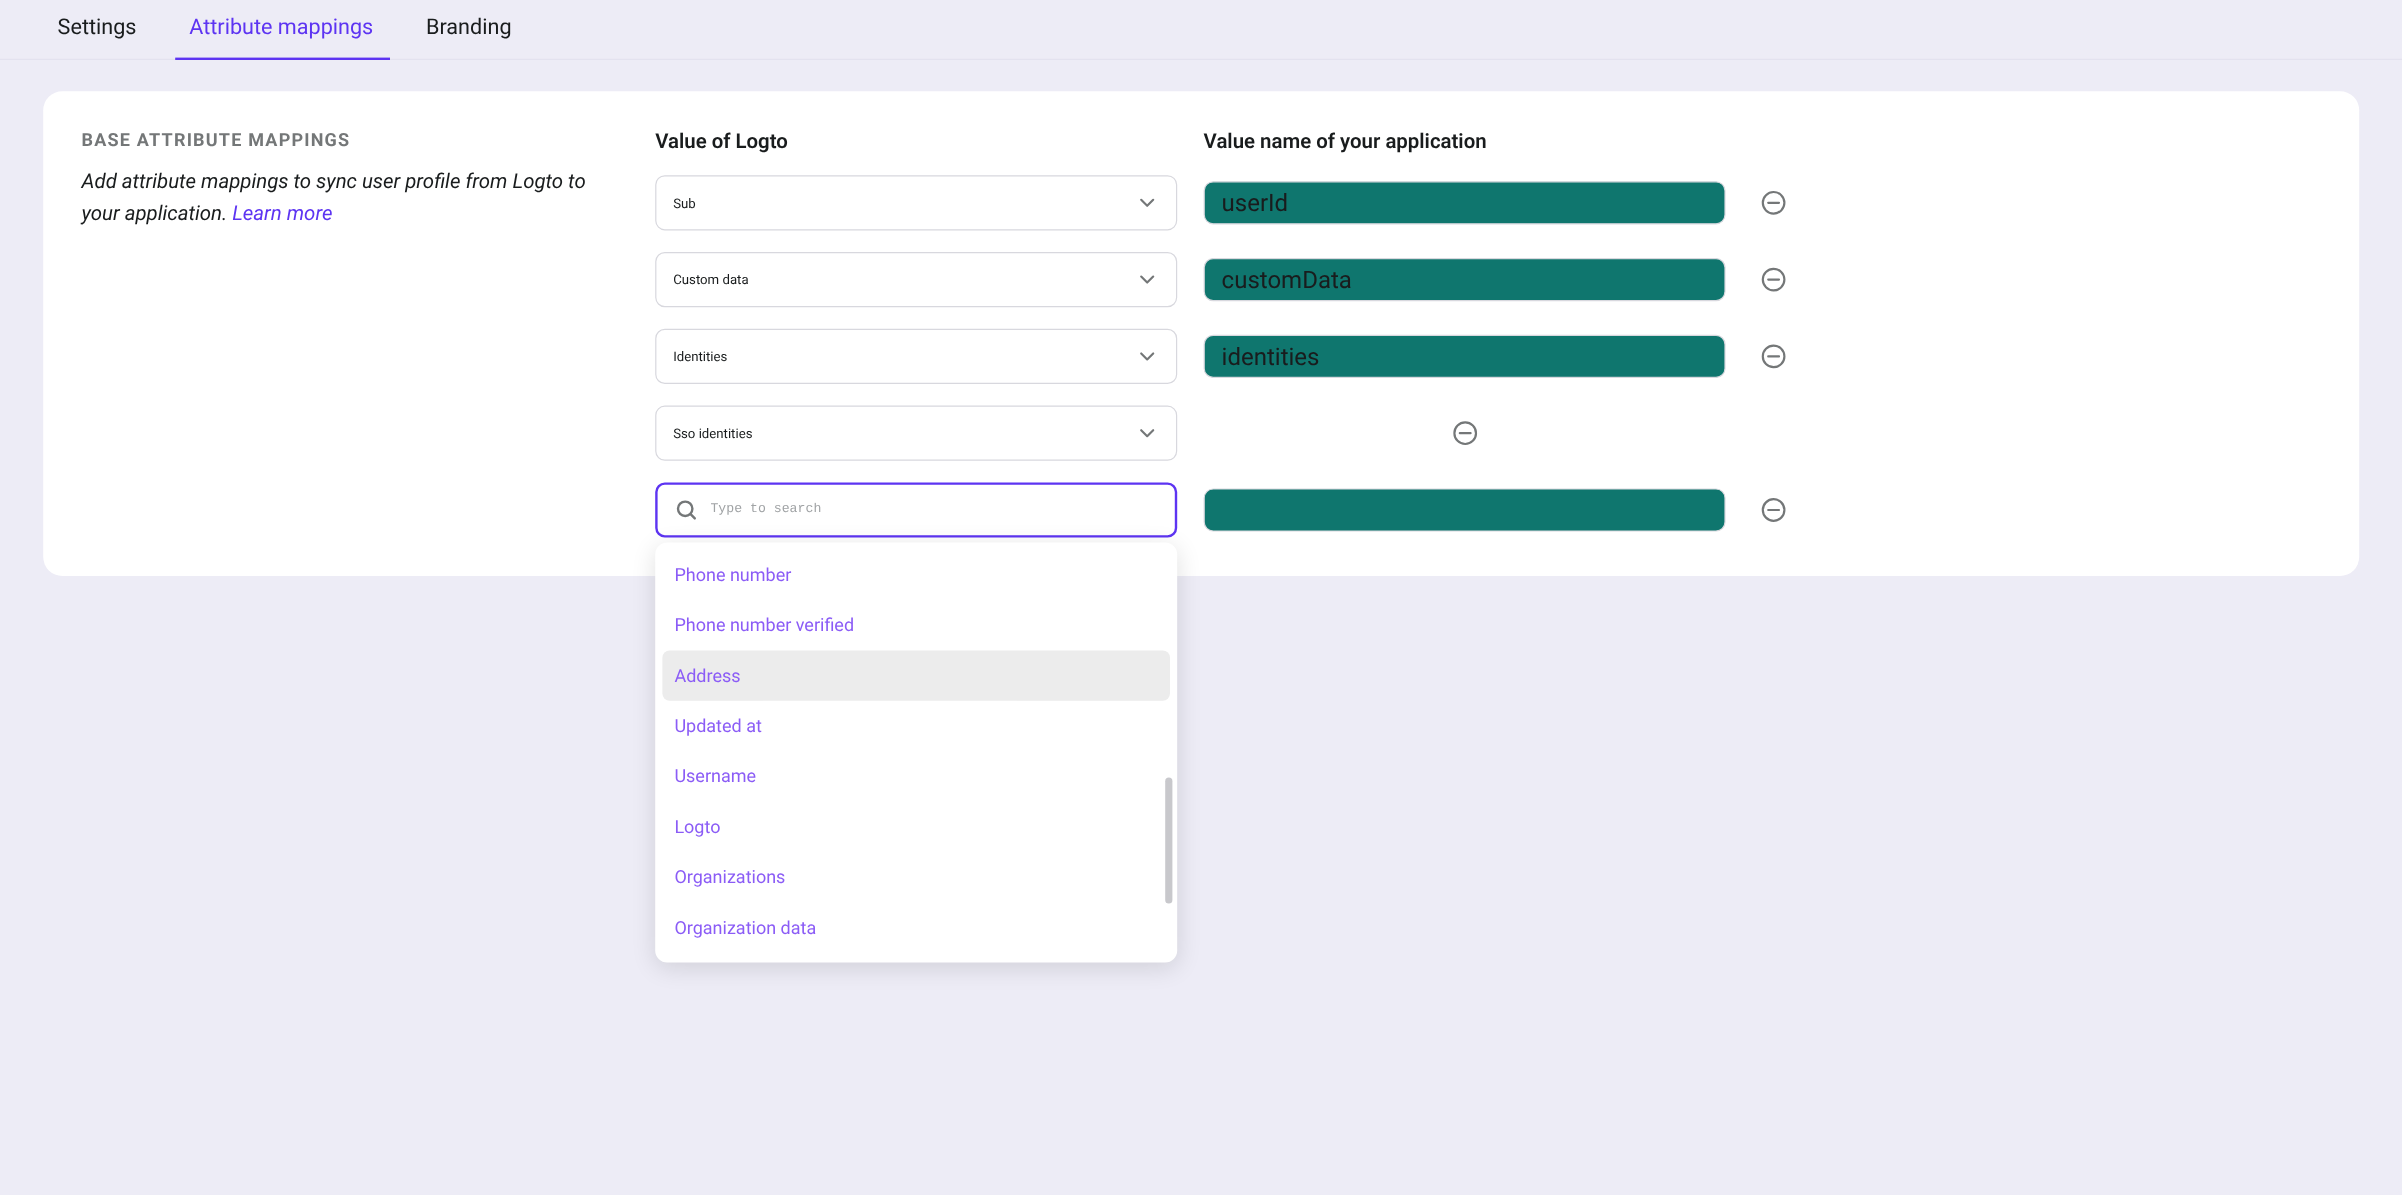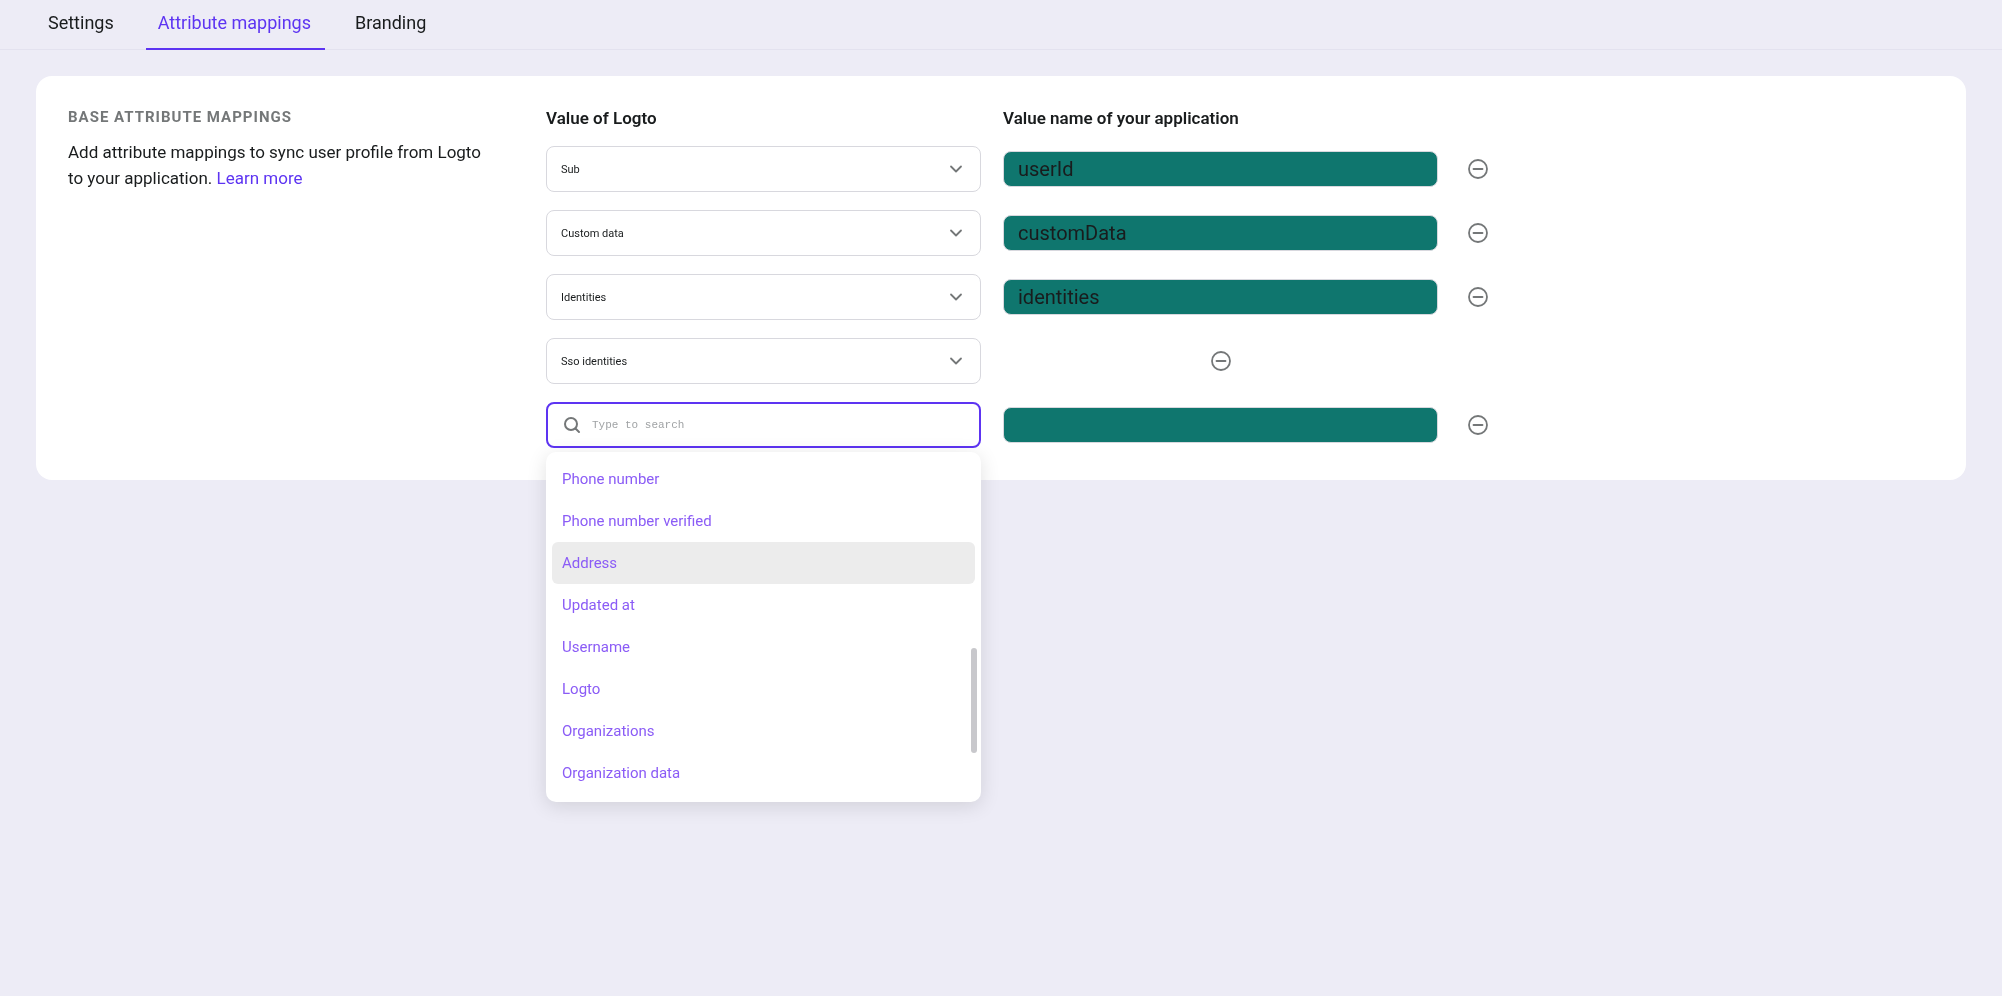--- a/index.html
+++ b/index.html
@@ -62,20 +62,21 @@
       font-weight: 700;
       letter-spacing: 1px;
       color: #747778;
       text-transform: uppercase;
       margin-bottom: 14px;
     }
     .section-desc {
       font-size: 17px;
       color: #191c1d;
       line-height: 1.5;
+      font-style: italic;
     }
     .learn-more {
       color: #5d34f2;
       text-decoration: none;
       cursor: pointer;
     }
     .panel-right {
       flex: 1;
       display: grid;
       grid-template-columns: 435px 435px 36px;

